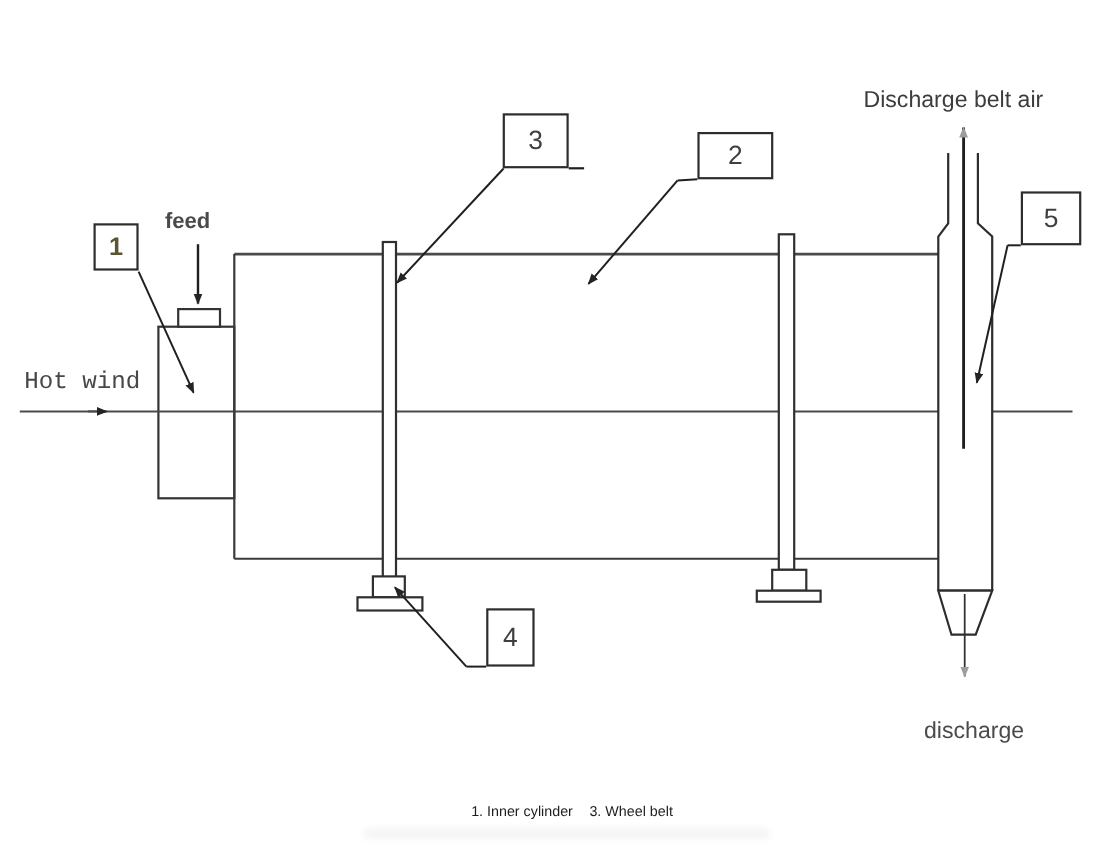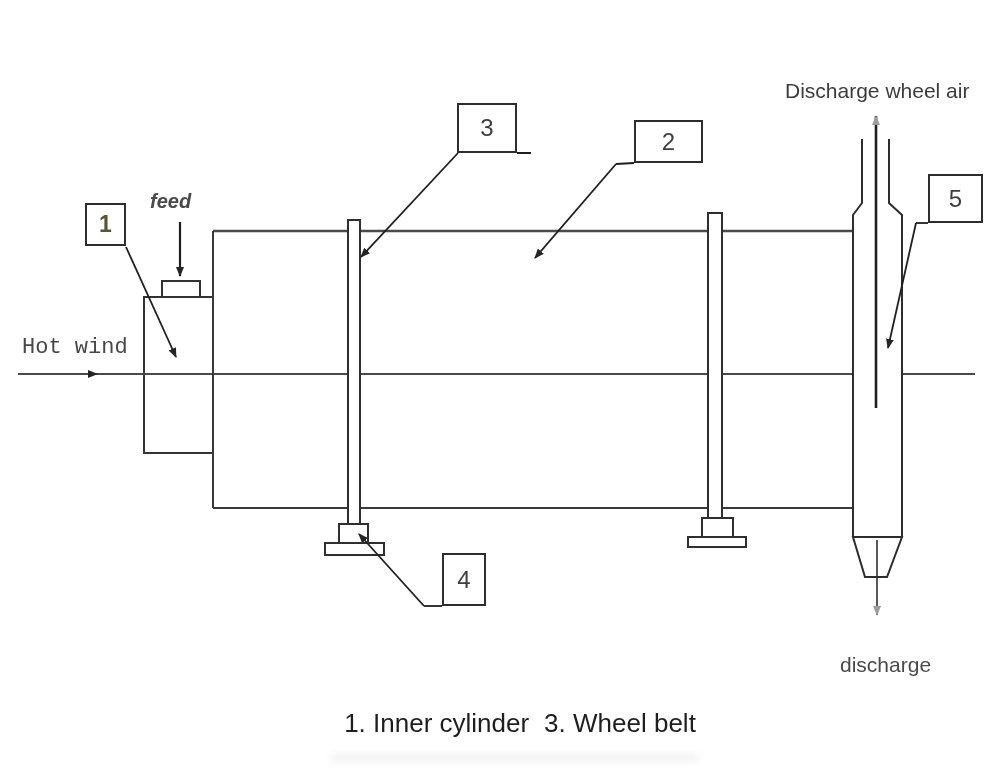--- a/index.html
+++ b/index.html
@@ -18,29 +18,29 @@
     background:#ffffff;
     display:flex;align-items:center;justify-content:center;
     font-size:24px;color:#3f3f3f;
   }
   .txt{
     position:absolute;
     color:#3b3b3b;
     white-space:nowrap;
     line-height:1.1;
   }
-  #label-feed{left:150px;top:190px;font-size:20px;font-weight:bold;color:#4a4a4a;font-style:italic;}
+  #label-feed{left:150px;top:190px;font-size:20px;font-weight:bold;color:#4a4a4a;}
   #label-hotwind{left:22px;top:336px;font-size:22px;color:#474747;font-family:Liberation Mono, monospace;}
   #label-moistair{left:785px;top:79px;font-size:21px;color:#3c3c3c;}
   #label-discharge{left:840px;top:624px;font-size:21px;color:#4a4a4a;margin-top:29px;}
   .legend{
     position:absolute;
-    left:40px;top:708px;width:960px;
+    left:40px;top:730px;width:960px;
     display:flex;justify-content:center;gap:15px;
-    font-size:26px;color:#1e1e1e;
+    font-size:13px;color:#1e1e1e;
   }
   .legend span{white-space:nowrap;}
   #callout-1 .digit{color:#5a5433;font-weight:bold;font-size:23px;}
   .smudge{
     position:absolute;left:330px;top:753px;width:370px;height:10px;
     background:#f5f5f5;filter:blur(3px);border-radius:5px;
   }
 </style>
 </head>
 <body>
@@ -130,21 +130,21 @@
   </div>
   <div class="callout" id="callout-4" style="left:442px;top:553px;width:44px;height:53px;">
     <span class="digit">4</span>
   </div>
   <div class="callout" id="callout-5" style="left:928px;top:174px;width:55px;height:49px;">
     <span class="digit">5</span>
   </div>
 
   <div class="txt" id="label-feed">feed</div>
   <div class="txt" id="label-hotwind">Hot wind</div>
-  <div class="txt" id="label-moistair">Discharge wheel air</div>
+  <div class="txt" id="label-moistair">Discharge belt air</div>
   <div class="txt" id="label-discharge">discharge</div>
 
   <div class="legend">
     <span>1. Inner cylinder</span>
     <span>3. Wheel belt</span>
   </div>
 
   <div class="smudge"></div>
 </div>
 

